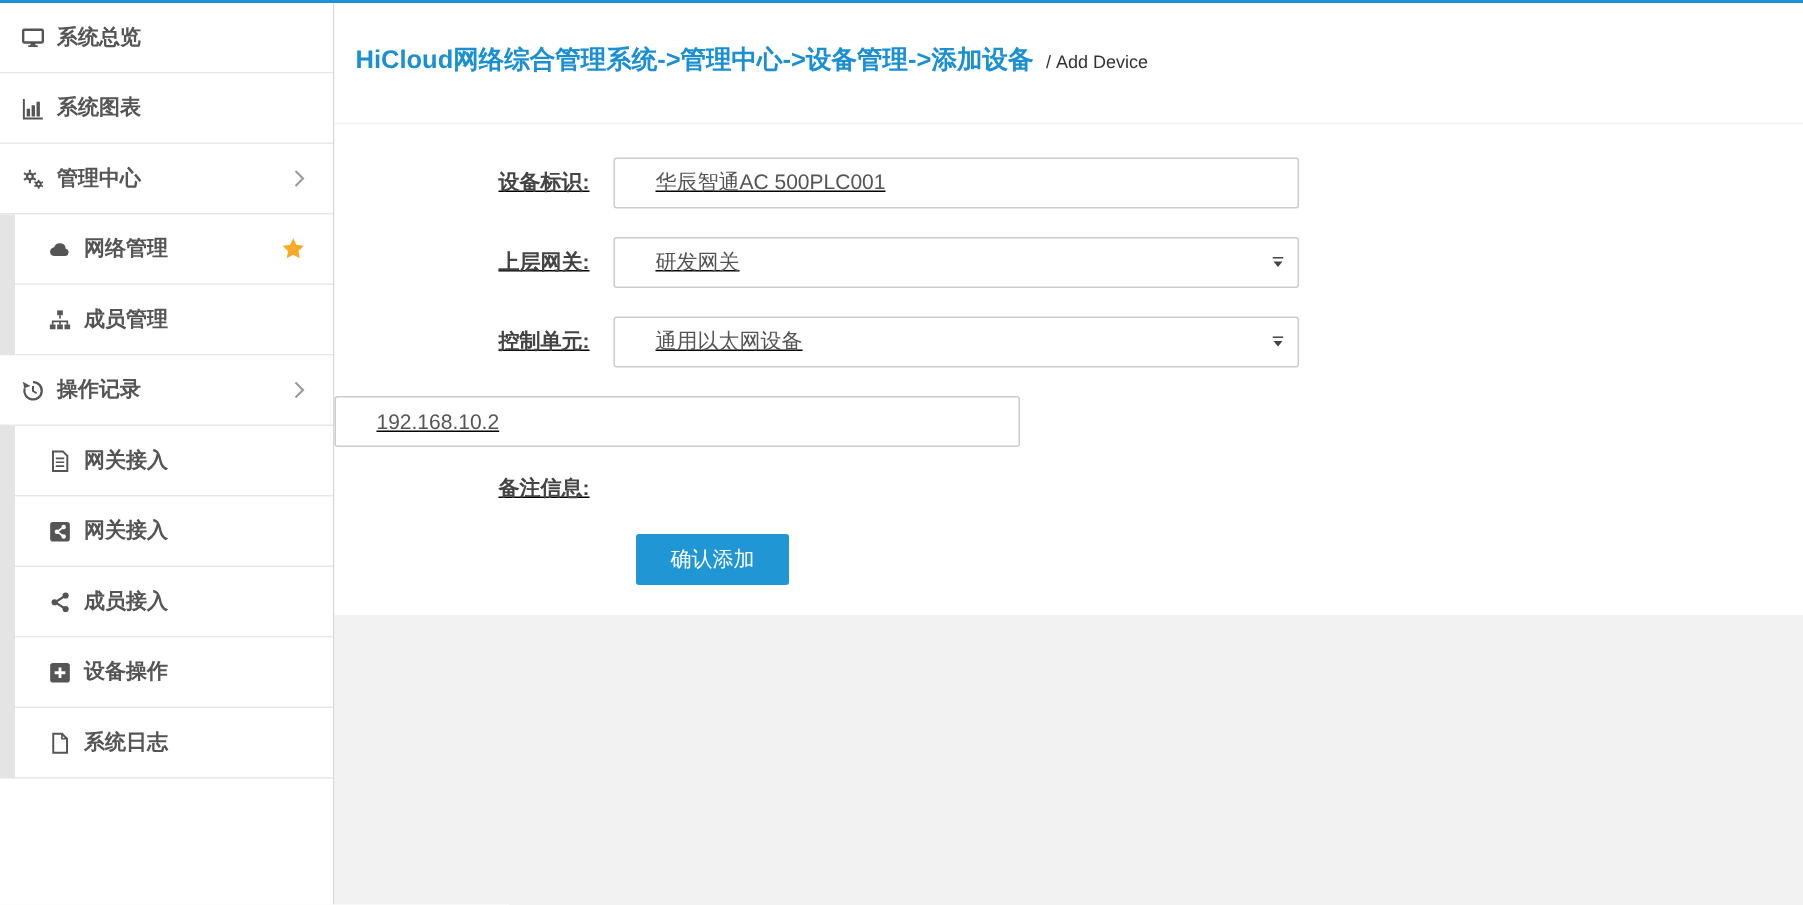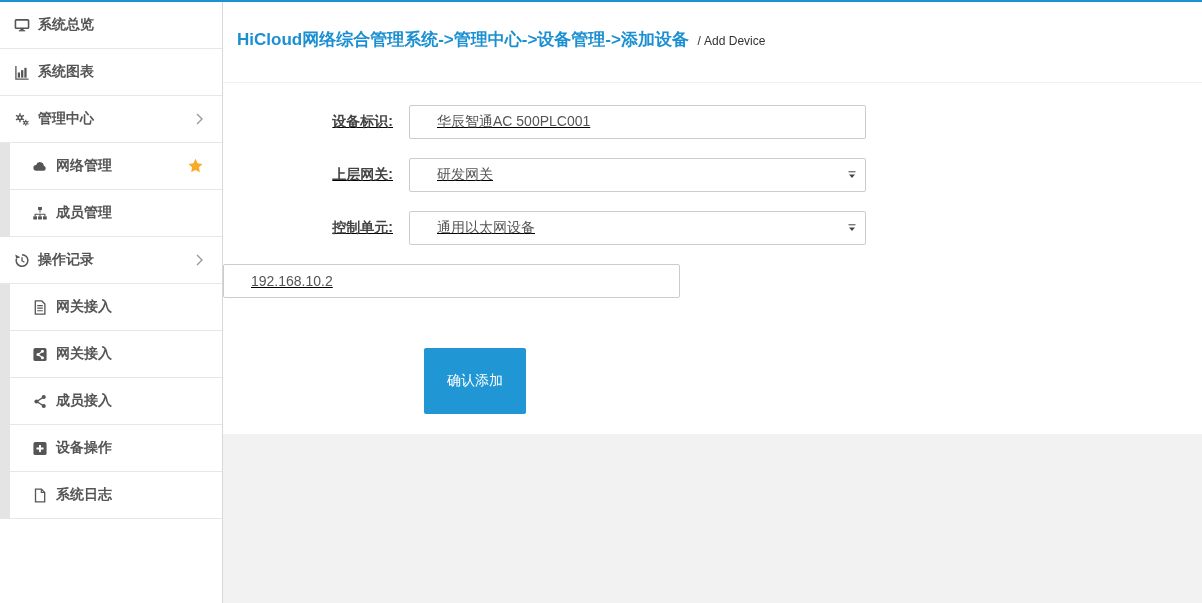--- a/index.html
+++ b/index.html
@@ -31,22 +31,22 @@
   .form-band { background:#fff; padding:22px 0 20px 0;text-decoration:underline; }
   .form-row { display:flex; align-items:center; margin-bottom:19px; }
   .form-label { width:186px; flex:0 0 186px; text-align:right; padding-right:16px;
     font-weight:bold; color:#444; font-size:14px; }
   .field { position:relative; width:457px; height:34px; border:1px solid #ccc; border-radius:2px;
     background:#fff; display:flex; align-items:center; padding:0 27px; font-size:14px; color:#555; }
   .field.focused { border-color:#54a5e0; }
   .caret-bar { display:inline-block; width:1px; height:17px; background:#333; margin-left:1px; }
   .dd-caret { position:absolute; right:9px; top:50%; transform:translateY(-50%); color:#333; }
   .dd-caret svg { width:8px; height:8px; display:block; }
-  .submit-btn { margin-left:201px; margin-top:12px; background:#2097d4; color:#fff; border:none;
-    font-size:14px; padding:24px 23px; border-radius:2px; cursor:pointer;
+  .submit-btn { margin-left:201px; margin-top:2px; background:#2097d4; color:#fff; border:none;
+    font-size:14px; padding:8px 23px; border-radius:2px; cursor:pointer;
     font-family:"Liberation Sans","DejaVu Sans",sans-serif; }
   .grow-gray { flex:1; background:#f2f2f2; }
 </style>
 </head>
 <body>
 
 <div class="topbar"></div>
 
 <div class="layout">
 
@@ -231,20 +231,21 @@
         </div>
       </div>
 
       <div class="form-row">
         <div class="field">
           <span>192.168.10.2</span>
         </div>
       </div>
 
       <div class="form-row">
+        <span class="form-label">备注信息:</span>
       </div>
 
       <button class="submit-btn">确认添加</button>
     </div>
 
     <div class="grow-gray"></div>
   </div>
 </div>
 
 </body></html>

